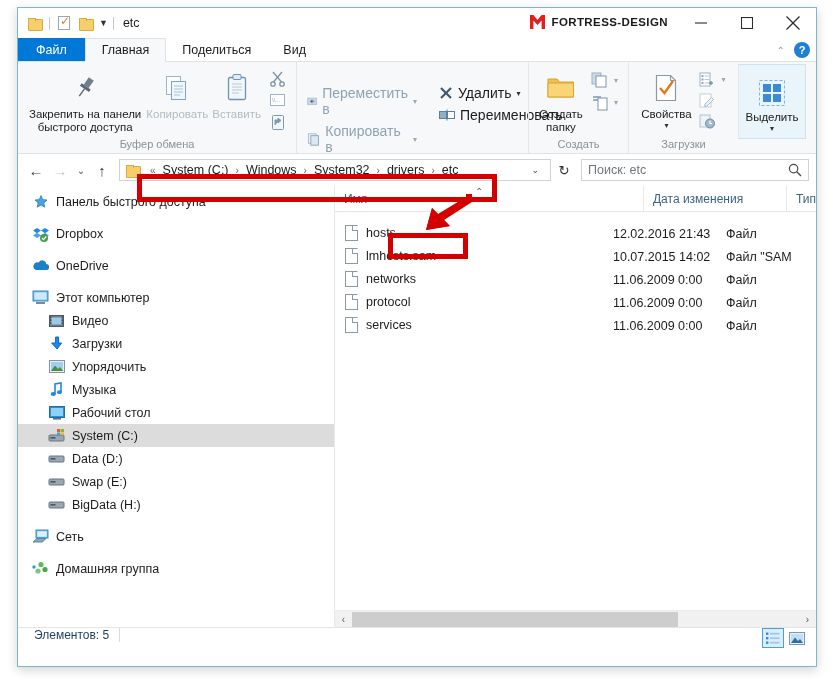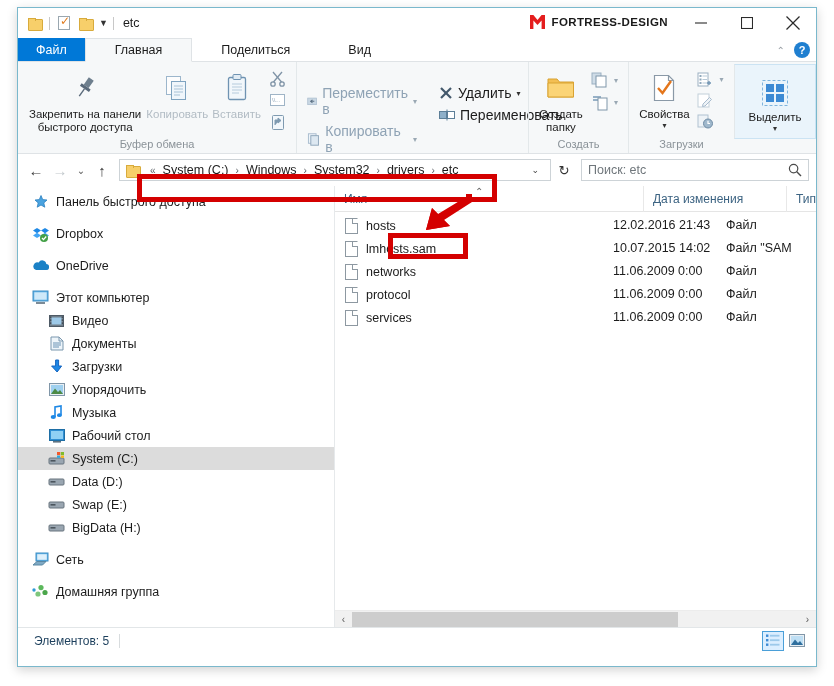--- a/index.html
+++ b/index.html
@@ -66,21 +66,21 @@
   }
   .wbtn svg { display: block; }
 
   
   .tabstrip {
     height: 24px; display: flex; align-items: stretch;
     background: #ffffff; position: relative;
     border-bottom: 1px solid #dfe3e6;
   }
   .tab {
-    padding: 0 29px; display: flex; align-items: center;
+    padding: 0 16px; display: flex; align-items: center;
     font-size: 12.5px; color: #1c1c1c;
   }
   .tab.file { background: #0078d7; color: #ffffff; padding: 0 18px; }
   .tab.active { background: #f6f8f9; border: 1px solid #dfe3e6; border-bottom: 1px solid #f6f8f9;
                 margin-bottom: -1px; }
   .ribbon-right {
     position: absolute; right: 6px; top: 0; height: 24px;
     display: flex; align-items: center; gap: 9px;
   }
   .chev-up { font-size: 10px; color: #9aa0a6; }
@@ -171,21 +171,21 @@
   }
   .colhdr .col {
     font-size: 12px; color: #3c6382; padding-left: 9px; height: 26px;
     display: flex; align-items: center; position: relative;
   }
   .colhdr .col + .col { border-left: 1px solid #e8e8e8; }
   .sortmark {
     position: absolute; left: 140px; top: 0px; font-size: 10px; color: #666;
   }
   .rows { padding-top: 6px; }
-  .frow { height: 23px; display: flex; align-items: flex-start; font-size: 12.5px; color: #1c1c1c; }
+  .frow { height: 23px; display: flex; align-items: flex-end; font-size: 12.5px; color: #1c1c1c; }
   .frow .c-name { width: 278px; display: flex; align-items: center; gap: 8px; padding-left: 10px; }
   .frow .c-date { width: 113px; }
   .frow .c-type { flex: 1; }
   .fileglyph {
     width: 13px; height: 16px; background: #ffffff; border: 1px solid #8d98a1;
     position: relative; flex: none;
   }
   .fileglyph:after {
     content: ""; position: absolute; right: -1px; top: -1px;
     border-width: 0 0 5px 5px; border-style: solid;
@@ -199,21 +199,21 @@
     background: #f1f1f1; display: flex; align-items: center;
     border-top: 1px solid #ececec;
   }
   .sarrow { width: 17px; text-align: center; font-size: 10px; color: #5a5a5a; }
   .strack { flex: 1; height: 17px; position: relative; }
   .sthumb { position: absolute; left: 0; top: 1px; height: 15px; width: 73%; background: #cdcdcd; }
 
   
   .statusbar {
     height: 26px; border-top: 1px solid #e2e6e8; background: #ffffff;
-    display: flex; align-items: center; padding: 0 6px; position: relative;
+    display: flex; align-items: flex-start; padding: 0 6px; position: relative;
   }
   .statustext { font-size: 12px; color: #1c3f5c; padding-left: 10px; }
   .status-sep { width: 1px; height: 14px; background: #d8dcde; margin-left: 10px; }
   .viewtoggles { position: absolute; right: 8px; display: flex; gap: 2px; }
   .vbtn { width: 22px; height: 20px; display: flex; align-items: center; justify-content: center; }
   .vbtn.on { background: #dbeeff; border: 1px solid #4a9fd8; }
 
   
   .anno { position: absolute; pointer-events: none; }
   #anno-addr {
@@ -482,21 +482,21 @@
               <rect x="1" y="1" width="10" height="12" fill="#eef3f7" stroke="#b0c2d1"></rect>
               <circle cx="11" cy="9.5" r="4.5" fill="#9fb8cc" stroke="#6f8ca5"></circle>
               <path d="M11 6.8 v2.7 h2" stroke="#fff" stroke-width="1.2" fill="none"></path>
             </svg>
           </div>
         </div>
       </div>
       <div class="rgroup-label">Загрузки</div>
     </div>
 
-    <div class="rgroup selgroup" style="width:82px;margin:2px 0 14px 0;justify-content:center;">
+    <div class="rgroup selgroup" style="width:68px;margin:2px 0 14px 0;justify-content:center;">
       <div class="rgroup-body" style="justify-content:center;">
         <div class="bigbtn" style="width:68px;padding-top:6px;">
           <div class="glyph" style="height:36px;">
             <svg width="28" height="28" viewBox="0 0 28 28">
               <rect x="1.5" y="1.5" width="25" height="25" fill="none" stroke="#7fb4dd" stroke-dasharray="3 2"></rect>
               <rect x="5" y="5" width="8" height="8" fill="#3c8ad4"></rect>
               <rect x="15" y="5" width="8" height="8" fill="#3c8ad4"></rect>
               <rect x="5" y="15" width="8" height="8" fill="#3c8ad4"></rect>
               <rect x="15" y="15" width="8" height="8" fill="#3c8ad4"></rect>
             </svg>
@@ -605,34 +605,20 @@
                 <rect x="1" y="8.5" width="1.3" height="1.3"></rect>
                 <rect x="12.7" y="2.5" width="1.3" height="1.3"></rect>
                 <rect x="12.7" y="5.5" width="1.3" height="1.3"></rect>
                 <rect x="12.7" y="8.5" width="1.3" height="1.3"></rect>
               </g>
           </svg>
         </span>
         <span>Видео</span>
       </div>
 
-      <div class="navitem ind">
-        <span class="ic">
-          <svg width="14" height="15" viewBox="0 0 14 15">
-            <path d="M1 1 h8 l4 4 v9 h-12 z" fill="#eef5fa" stroke="#7a97ae"></path>
-            <path d="M9 1 v4 h4" fill="none" stroke="#7a97ae"></path>
-            <g stroke="#6b93b5" stroke-width="1">
-                <line x1="3" y1="7" x2="11" y2="7"></line>
-                <line x1="3" y1="9" x2="11" y2="9"></line>
-                <line x1="3" y1="11" x2="9" y2="11"></line>
-              </g>
-          </svg>
-        </span>
-        <span>Документы</span>
-      </div>
 
       <div class="navitem ind">
         <span class="ic">
           <svg width="14" height="15" viewBox="0 0 14 15">
             <path d="M5.6 1 h3 v6 h3 L7.1 13 L1.6 7 h4 z" fill="#1e88e5" stroke="#1565c0"></path>
           </svg>
         </span>
         <span>Загрузки</span>
       </div>
 

